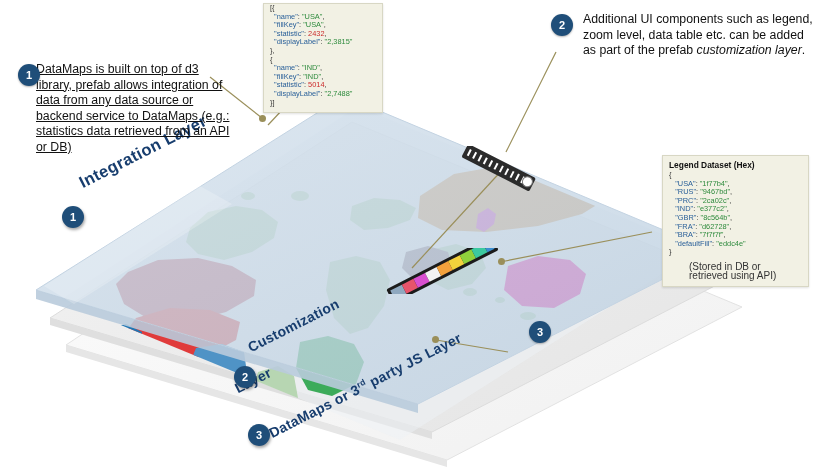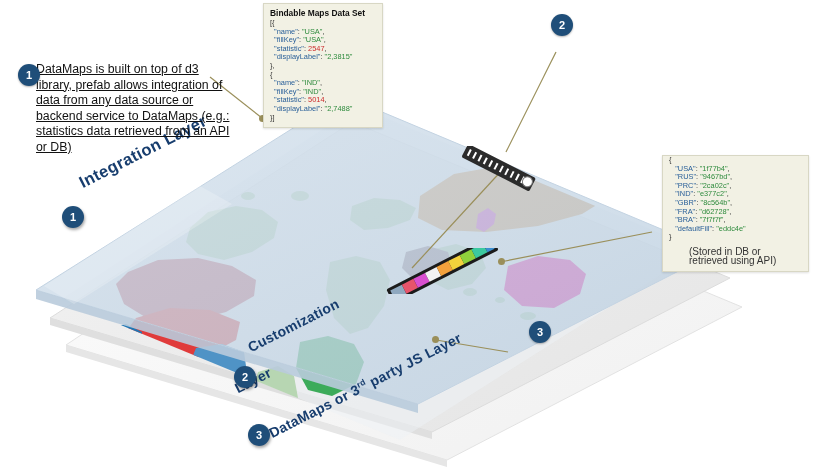--- a/index.html
+++ b/index.html
@@ -204,40 +204,43 @@
   <div class="dot" style="left:259px;top:115px;"></div>
   <div class="dot" style="left:498px;top:258px;"></div>
   <div class="dot" style="left:432px;top:336px;"></div>
 
   <div class="badge flat" style="left:18px;top:64px;">1</div>
   <div class="note" style="left:36px;top:62px;width:200px;text-decoration:underline;">
     <i></i><span>DataMaps is built on top of d3 library, prefab allows integration of data from any data source or backend service to DataMaps (e.g.: statistics data retrieved from an API or DB)</span>
   </div>
 
   <div class="badge flat" style="left:551px;top:14px;">2</div>
+  <div class="note" style="left:583px;top:12px;width:232px;">
+    <span>Additional UI components such as legend, zoom level, data table etc. can be added as part of the prefab </span><i>customization layer</i><span>.</span>
+  </div>
 
   <div class="badge flat" style="left:529px;top:321px;">3</div>
 
   <div class="codebox" style="left:263px;top:3px;width:118px;">
-    <div class="ttl">Bindable Maps Data Set</div>
     <pre id="bindable-code"><span class="p">[{</span>
   <span class="k">"name"</span><span class="p">: </span><span class="s">"USA"</span><span class="p">,</span>
   <span class="k">"fillKey"</span><span class="p">: </span><span class="s">"USA"</span><span class="p">,</span>
-  <span class="k">"statistic"</span><span class="p">: </span><span class="n">2547</span><span class="p">,</span>
+  <span class="k">"statistic"</span><span class="p">: </span><span class="n">2432</span><span class="p">,</span>
   <span class="k">"displayLabel"</span><span class="p">: </span><span class="s">"2,3815"</span>
 <span class="p">},</span>
 <span class="p">{</span>
   <span class="k">"name"</span><span class="p">: </span><span class="s">"IND"</span><span class="p">,</span>
   <span class="k">"fillKey"</span><span class="p">: </span><span class="s">"IND"</span><span class="p">,</span>
   <span class="k">"statistic"</span><span class="p">: </span><span class="n">5014</span><span class="p">,</span>
   <span class="k">"displayLabel"</span><span class="p">: </span><span class="s">"2,7488"</span>
 <span class="p">}]</span></pre>
   </div>
 
   <div class="codebox" style="left:662px;top:155px;width:145px;">
+    <div class="ttl">Legend Dataset (Hex)</div>
     <pre id="legend-code"><span class="p">{</span>
    <span class="k">"USA"</span><span class="p">: </span><span class="s">"1f77b4"</span><span class="p">,</span>
    <span class="k">"RUS"</span><span class="p">: </span><span class="s">"9467bd"</span><span class="p">,</span>
    <span class="k">"PRC"</span><span class="p">: </span><span class="s">"2ca02c"</span><span class="p">,</span>
    <span class="k">"IND"</span><span class="p">: </span><span class="s">"e377c2"</span><span class="p">,</span>
    <span class="k">"GBR"</span><span class="p">: </span><span class="s">"8c564b"</span><span class="p">,</span>
    <span class="k">"FRA"</span><span class="p">: </span><span class="s">"d62728"</span><span class="p">,</span>
    <span class="k">"BRA"</span><span class="p">: </span><span class="s">"7f7f7f"</span><span class="p">,</span>
    <span class="k">"defaultFill"</span><span class="p">: </span><span class="s">"eddc4e"</span><span class="p"></span>
 <span class="p">}</span></pre>

